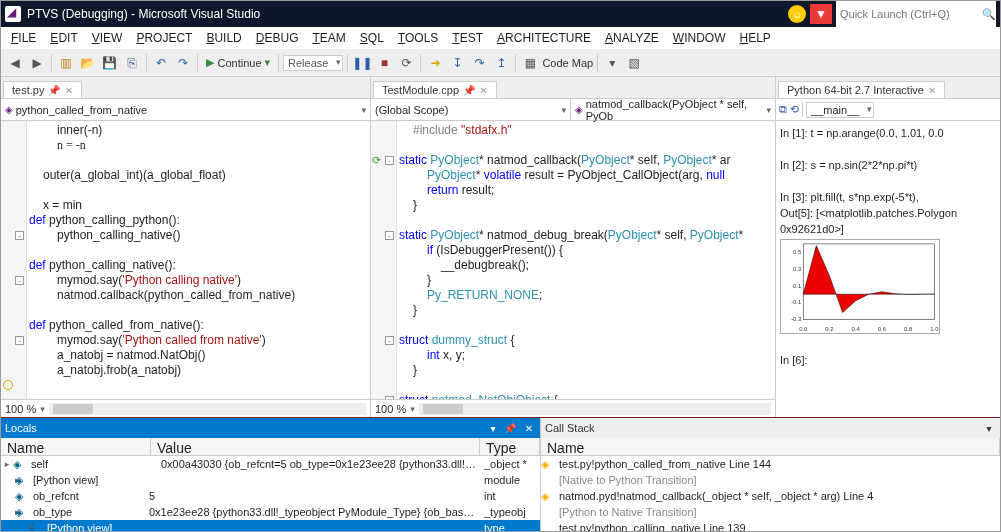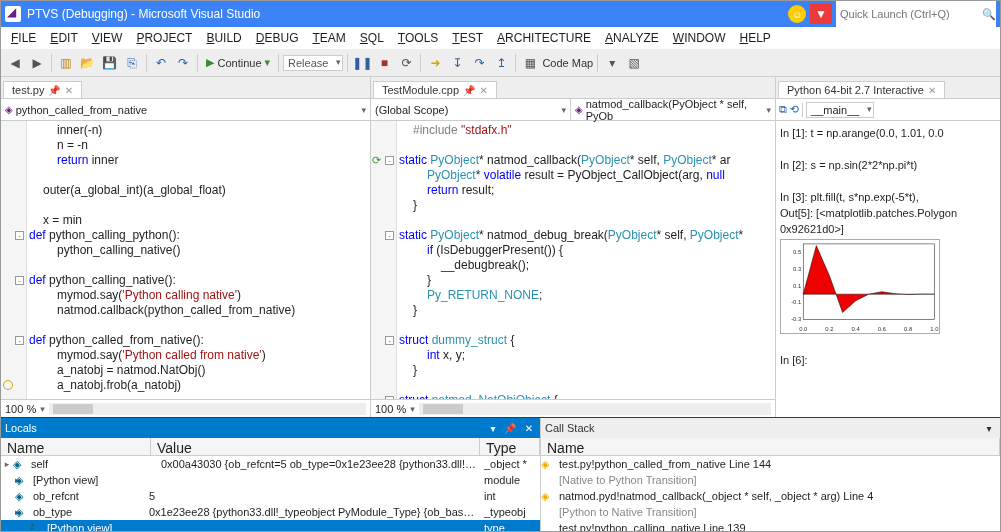--- a/index.html
+++ b/index.html
@@ -1,18 +1,18 @@
 <!DOCTYPE html>
 <html><head>
 <meta charset="utf-8">
 <style>
 * { box-sizing: border-box; margin: 0; padding: 0; font-family: "Segoe UI", Tahoma, sans-serif; }
 body { width: 1001px; height: 532px; background: #fff; font-size: 11px; color: #1e1e1e; overflow: hidden; border: 1px solid #999; }
 
-.title-bar { height: 26px; background: #3b82f6; color: #fff; display: flex; align-items: center; padding: 0 4px; }
+.title-bar { height: 26px; background: #0f172a; color: #fff; display: flex; align-items: center; padding: 0 4px; }
 .title-bar .vs-logo { width: 16px; height: 16px; background: #fff; margin-right: 6px; display:inline-block; border-radius:2px; position:relative; }
 .title-bar .vs-logo::before{content:"◢";color:#68217a;position:absolute;left:2px;top:-1px;font-size:12px;}
 .title-bar .title { flex: 0 0 auto; font-size: 12px; }
 .title-bar .spacer { flex: 1; }
 .title-bar .smile { width:18px;height:18px;background:#ffcc00;border-radius:50%;display:flex;align-items:center;justify-content:center;font-size:10px;margin-right:4px;}
 .title-bar .flag { width:22px;height:20px;background:#ec3a3a;color:#fff;display:flex;align-items:center;justify-content:center;font-size:12px;margin-right:4px;}
 .title-bar .quick { color:#999; background:#fff; width:160px;height:28px;display:flex;align-items:center;padding:0 4px;}
 .title-bar .quick input{border:none;outline:none;flex:1;font-size:11px;color:#999;}
 .title-bar .quick .mag{color:#666;}
 
@@ -157,22 +157,21 @@
     </div>
     <div class="dropdown-row">
       <div class="dd">
           <span class="ico">◈</span>
           <span>python_called_from_native</span>
         </div>
     </div>
     <div class="code-area" id="code-left">
         <div class="gutter"></div>
         <div style="padding-left: 28px; white-space: pre;">inner(-n)</div>
-        <div style="padding-left: 28px; white-space: pre;">n = -n</div>
-        <div style="padding-left: 28px; white-space: pre;"><span class="kw">return</span> inner</div>
+        <div style="padding-left: 28px; white-space: pre; font-family: Liberation Serif, serif;">n = -n</div>
         <div style="padding-left: 0px; white-space: pre;">&nbsp;</div>
         <div style="padding-left: 14px; white-space: pre;">outer(a_global_int)(a_global_float)</div>
         <div style="padding-left: 0px; white-space: pre;">&nbsp;</div>
         <div style="padding-left: 14px; white-space: pre;">x = min</div>
         <div style="padding-left: 0px; white-space: pre;"><span class="kw">def</span> python_calling_python():</div>
         <div class="fold" style="top: 110px;">-</div>
         <div style="padding-left: 28px; white-space: pre;">python_calling_native()</div>
         <div style="padding-left: 0px; white-space: pre;">&nbsp;</div>
         <div style="padding-left: 0px; white-space: pre;"><span class="kw">def</span> python_calling_native():</div>
         <div class="fold" style="top: 155px;">-</div>

